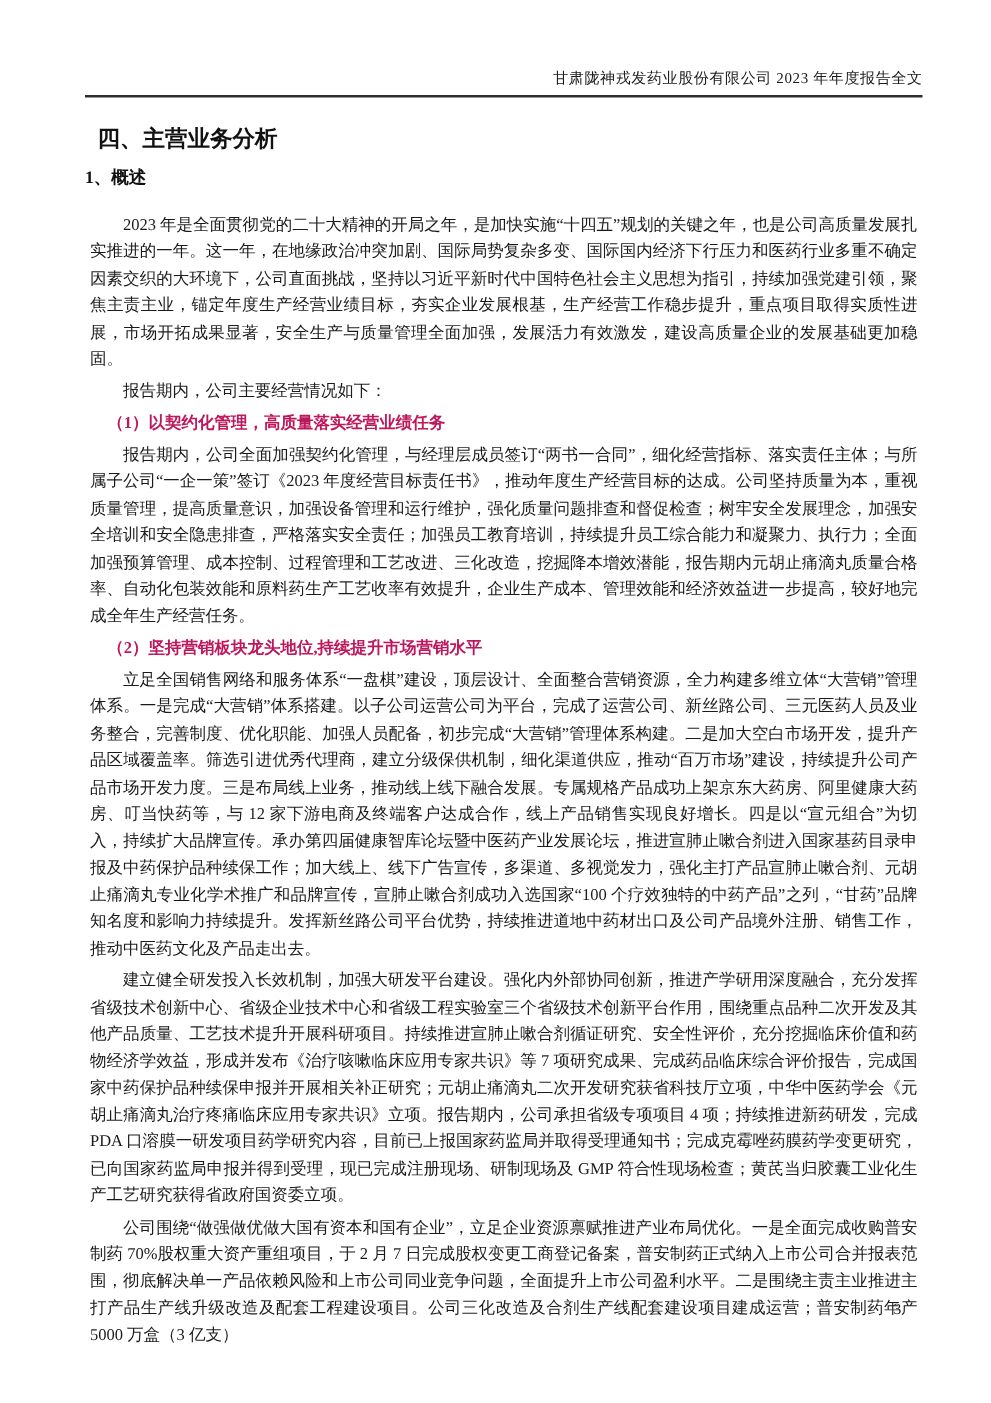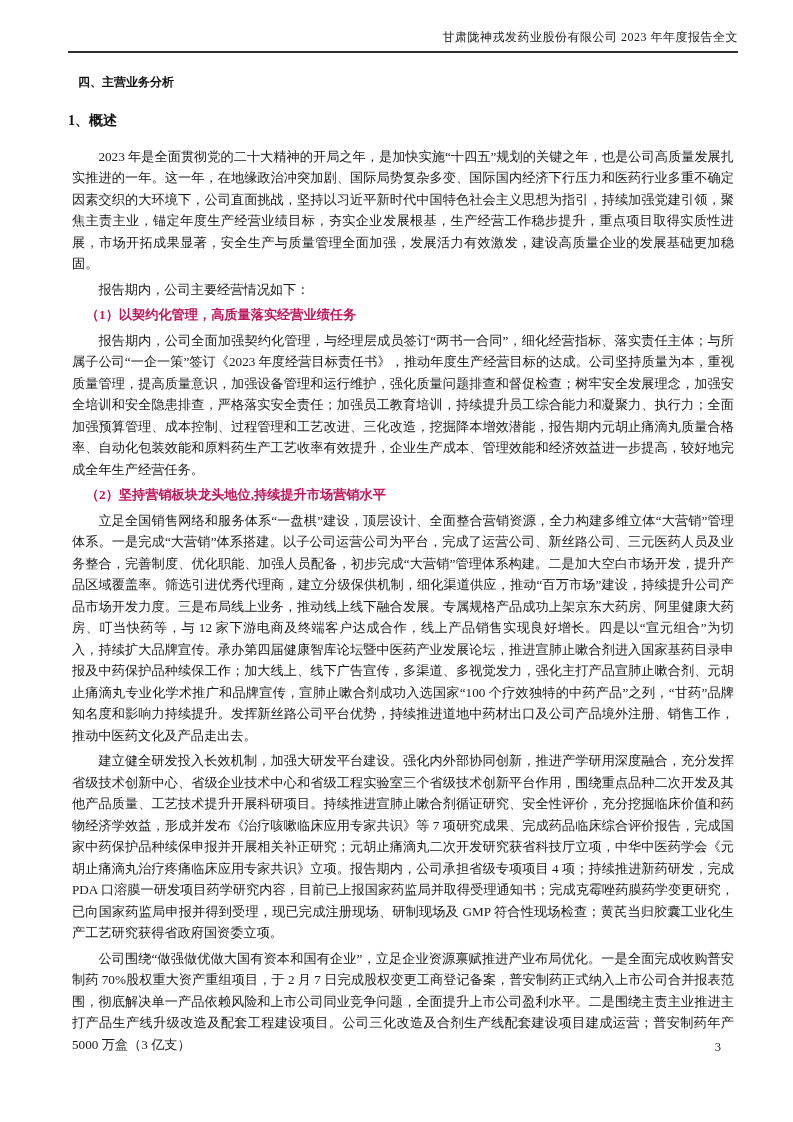--- a/index.html
+++ b/index.html
@@ -12,46 +12,46 @@
     width: 793px;
     height: 1122px;
     background: #ffffff;
     font-family: "Liberation Serif", "DejaVu Serif", serif;
     color: #1a1a1a;
     overflow: hidden;
     box-sizing: border-box;
   }
   .page-header {
     margin: 0 55px 0 68px;
-    padding-top: 30px;
+    padding-top: 55px;
     padding-bottom: 6px;
     border-bottom: 2px solid #2e2e2e;
   }
   .header-title {
     text-align: right;
     font-size: 12px;
     line-height: 15px;
     color: #1a1a1a;
     letter-spacing: 0.5px;
   }
   .content {
     margin: 0 55px 0 68px;
   }
   .section-title {
-    font-size: 12px;
+    font-size: 18px;
     font-weight: bold;
     line-height: 1.3;
     margin: 22px 0 0 10px;
     color: #111111;
   }
   .subsection-title {
     font-size: 14px;
     font-weight: bold;
     line-height: 1.3;
-    margin: 21px 0 0 0;
+    margin: 11px 0 0 0;
     color: #111111;
   }
   .body-text {
     margin-top: 16px;
   }
   .blk {
     font-size: 13.2px;
     line-height: 21.5px;
     margin: 4px;
     text-align: justify;

